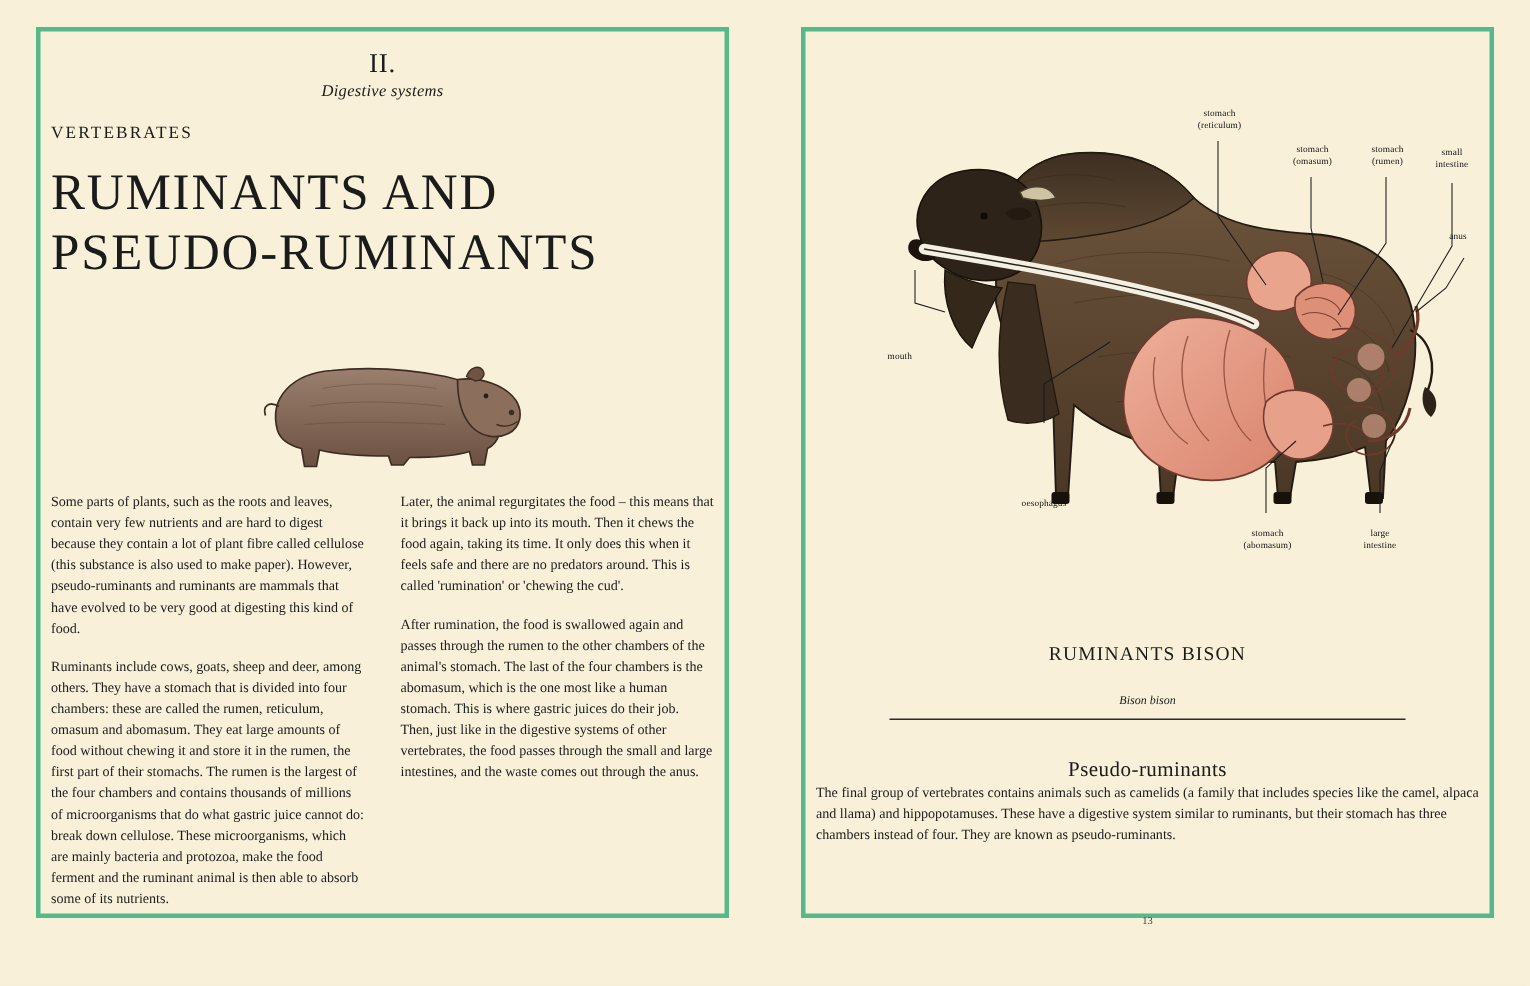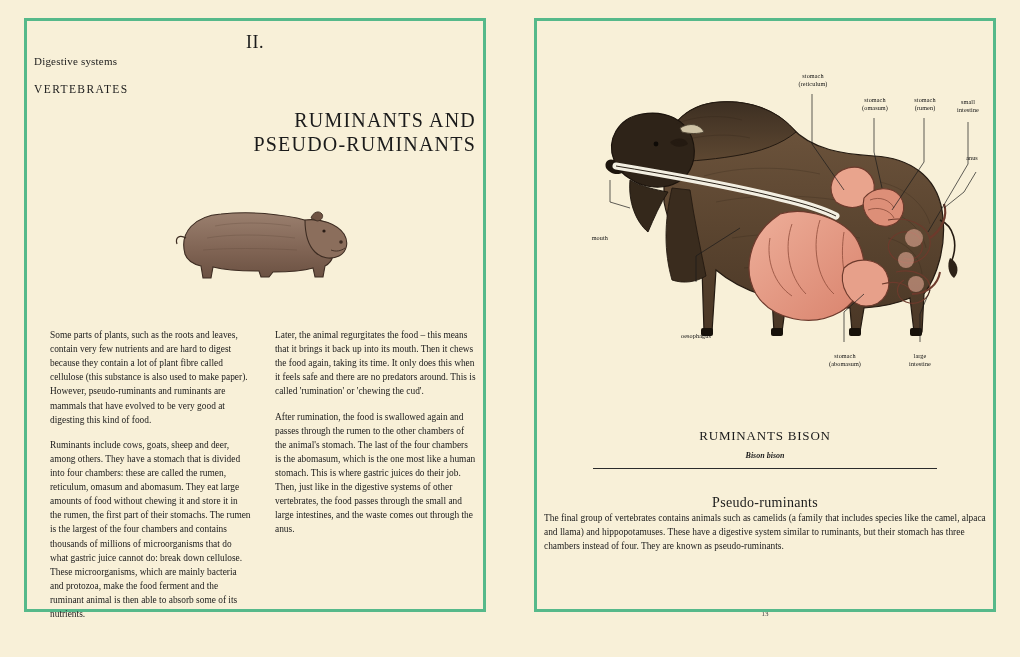--- a/index.html
+++ b/index.html
@@ -46,48 +46,50 @@
   }
 
   
   .chapter-num {
     text-align: center;
     font-size: 18px;
     letter-spacing: 0.5px;
     margin-top: 4px;
   }
   .chapter-sub {
+    text-align: center;
     font-size: 11px;
+    font-style: italic;
     margin-top: 2px;
     letter-spacing: 0.2px;
   }
   .section-kicker {
     text-align: left;
     font-size: 11.5px;
     letter-spacing: 1.4px;
     margin-top: 16px;
   }
   .main-title {
-    text-align: right;
-    font-size: 20px;
+    text-align: left;
+    font-size: 34px;
     letter-spacing: 1.2px;
     line-height: 1.18;
     margin-top: 14px;
     font-weight: normal;
   }
   .hippo-wrap {
     margin-top: 18px;
     height: 120px;
     display: flex;
     align-items: flex-end;
     justify-content: center;
   }
   .columns {
     position: absolute;
-    left: 16px;
+    left: 0;
     right: 0;
     top: 300px;
     display: flex;
     gap: 24px;
   }
   .col {
     width: 50%;
     font-size: 9.4px;
     line-height: 1.5;
     text-align: left;
@@ -115,22 +117,21 @@
     text-align: center;
     margin-top: 6px;
   }
   .bison-caption .common {
     font-size: 13px;
     letter-spacing: 0.8px;
   }
   .bison-caption .latin {
     font-size: 8px;
     font-style: italic;
-    margin-top: 7px;
-    font-weight: bold;
+    margin-top: 18px;
   }
   .rule {
     width: 78%;
     height: 1px;
     background: #2b2b2b;
     margin: 8px auto 0 auto;
   }
   .subhead {
     text-align: center;
     font-size: 14px;

